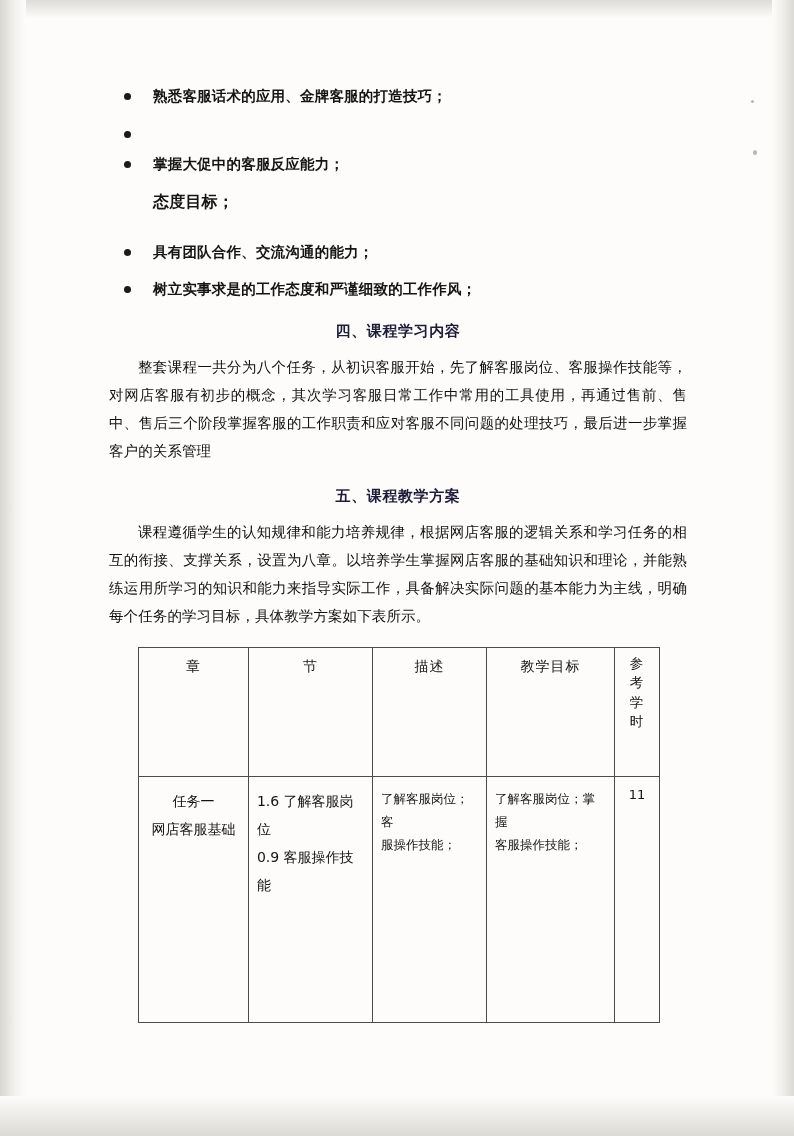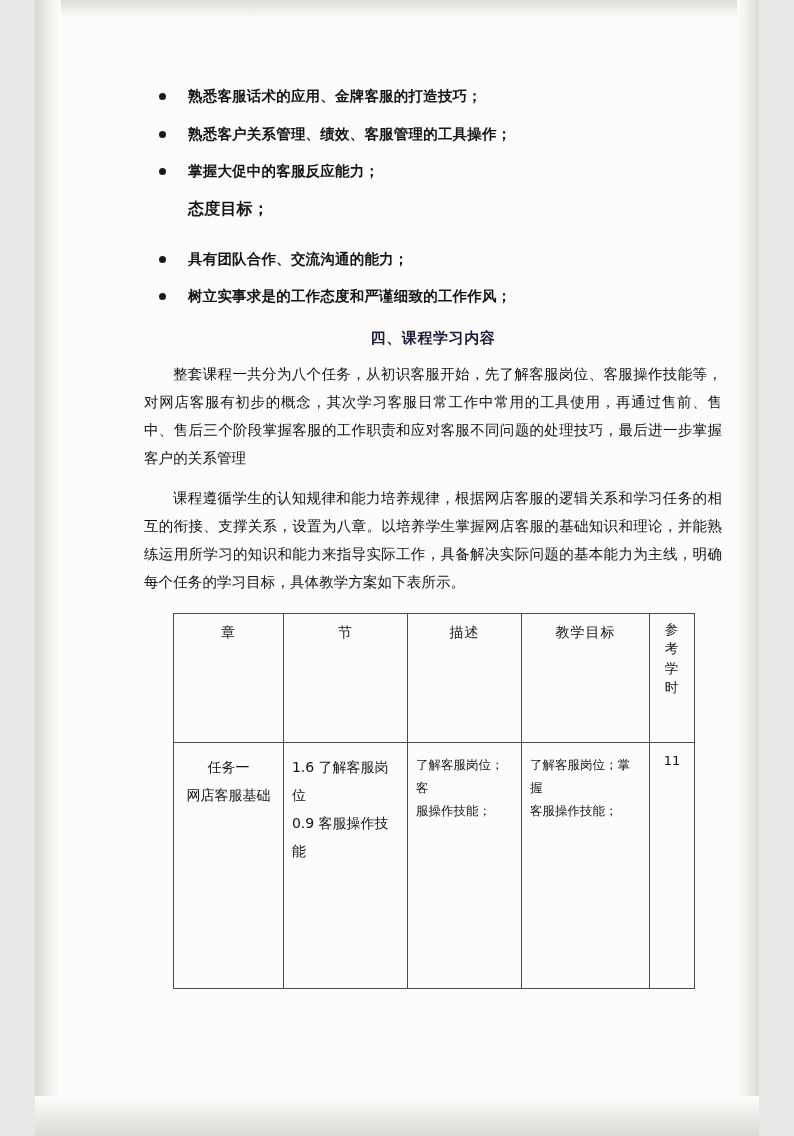--- a/index.html
+++ b/index.html
@@ -5,21 +5,21 @@
   html, body {
     margin: 0;
     padding: 0;
     background: #e8e8e6;
   }
   body {
     font-family: "DejaVu Sans", "Liberation Sans", sans-serif;
   }
   .page {
     position: relative;
-    width: 724px;
+    width: 794px;
     height: 1136px;
     margin: 0 auto;
     background: #fdfcfa;
     overflow: hidden;
     box-sizing: border-box;
   }
   
   .scan-edge-left {
     position: absolute;
     left: 0; top: 0; bottom: 0;
@@ -193,21 +193,20 @@
 
   <div class="content">
 
     <div>
       <div class="bullet-row">
         <span class="bullet-dot"></span>
         <span class="bullet-text">熟悉客服话术的应用、金牌客服的打造技巧；</span>
       </div>
       <div class="bullet-row">
         <span class="bullet-dot"></span>
-        <span class="bullet-text">熟悉客户关系管理、绩效、客服管理的工具操作；</span>
       </div>
       <div class="bullet-row">
         <span class="bullet-dot"></span>
         <span class="bullet-text">掌握大促中的客服反应能力；</span>
       </div>
     </div>
 
     <div class="sub-heading">态度目标；</div>
 
     <div>
@@ -217,20 +216,21 @@
       </div>
       <div class="bullet-row">
         <span class="bullet-dot"></span>
         <span class="bullet-text">树立实事求是的工作态度和严谨细致的工作作风；</span>
       </div>
     </div>
 
     <h2 class="section-title">四、课程学习内容</h2>
     <p class="para">整套课程一共分为八个任务，从初识客服开始，先了解客服岗位、客服操作技能等，对网店客服有初步的概念，其次学习客服日常工作中常用的工具使用，再通过售前、售中、售后三个阶段掌握客服的工作职责和应对客服不同问题的处理技巧，最后进一步掌握客户的关系管理</p>
 
+    <h2 class="section-title">五、课程教学方案</h2>
     <p class="para">课程遵循学生的认知规律和能力培养规律，根据网店客服的逻辑关系和学习任务的相互的衔接、支撑关系，设置为八章。以培养学生掌握网店客服的基础知识和理论，并能熟练运用所学习的知识和能力来指导实际工作，具备解决实际问题的基本能力为主线，明确每个任务的学习目标，具体教学方案如下表所示。</p>
 
     <div class="table-wrap">
       <table class="plan">
         <colgroup>
           <col class="col-chapter">
           <col class="col-section">
           <col class="col-desc">
           <col class="col-goal">
           <col class="col-hours">

